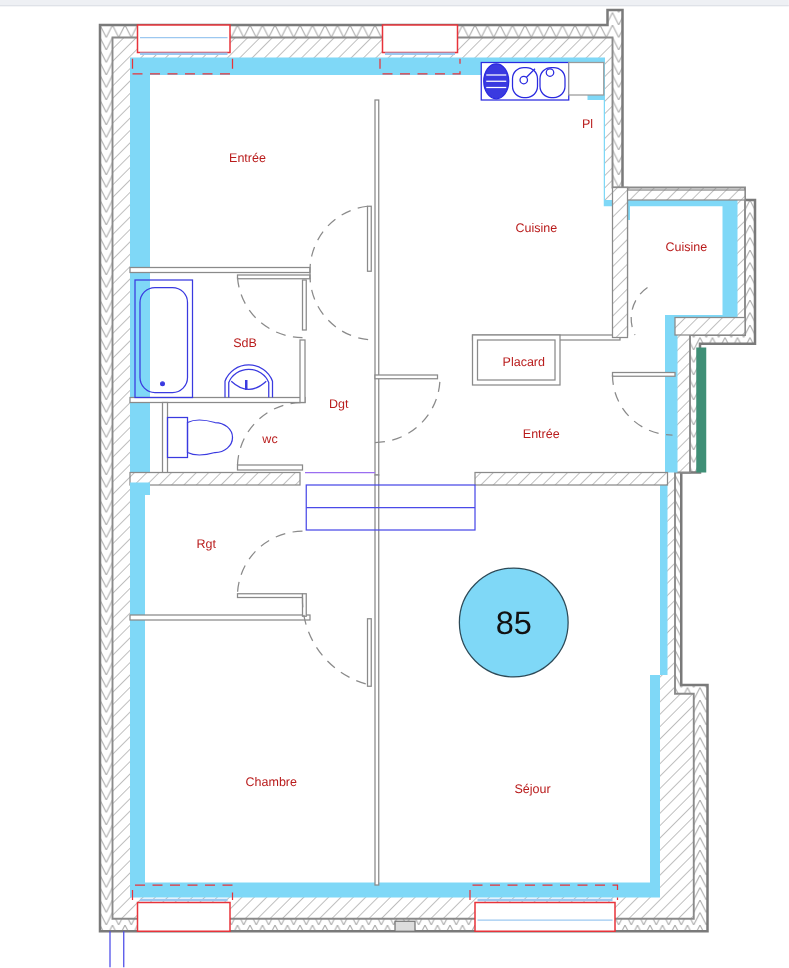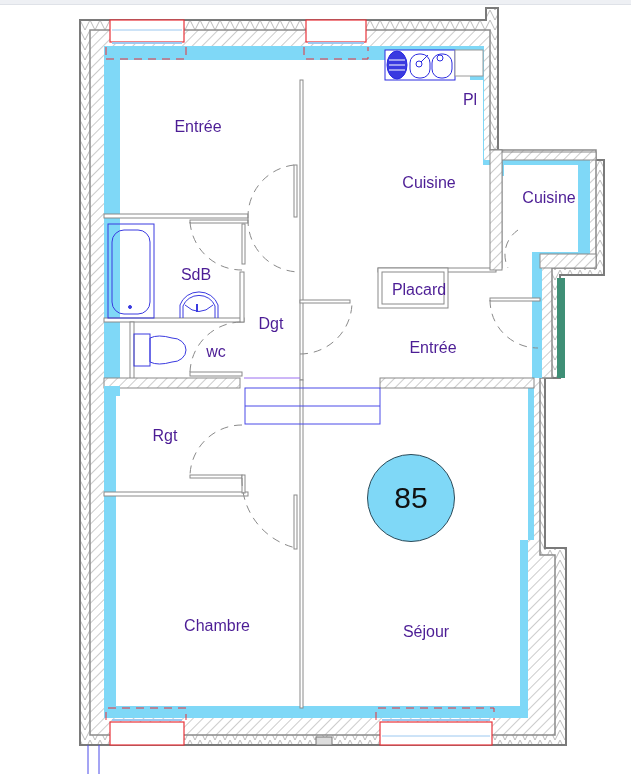--- a/index.html
+++ b/index.html
@@ -1,20 +1,20 @@
 <!DOCTYPE html>
 <html><head>
 <meta charset="utf-8">
 <style>
   html, body { margin: 0; padding: 0; background: #ffffff; }
   body { width: 631px; height: 774px; position: relative; overflow: hidden; font-family: "Liberation Sans", sans-serif; }
   .topbar { position: absolute; left: 0; top: 0; width: 631px; height: 4px; background: #eef0f4; border-bottom: 1px solid #dfe2e8; }
   svg.plan { position: absolute; left: 0; top: 0; }
-  .room-label { position: absolute; font-size: 16px; color: #4c1d95; white-space: nowrap; transform: translate(-50%, -50%); }
-  .badge { position: absolute; left: 367px; top: 454px; width: 88px; height: 88px; border-radius: 50%; background: #7fd8f7; border: 1px solid #2c4a58; display: flex; align-items: center; justify-content: center; font-size: 30px; color: #111; box-sizing: border-box; }
+  .room-label { position: absolute; font-size: 10px; color: #b91c1c; white-space: nowrap; transform: translate(-50%, -50%); }
+  .badge { position: absolute; left: 367px; top: 454px; width: 88px; height: 88px; border-radius: 50%; background: #7fd8f7; border: 1px solid #2c4a58; display: flex; align-items: center; justify-content: center; font-size: 26px; color: #111; box-sizing: border-box; }
 </style>
 </head>
 <body>
 
 <div class="topbar"></div>
 
 <svg class="plan" width="631" height="774" viewBox="0 0 631 774">
   <defs>
     <pattern id="hatch" patternUnits="userSpaceOnUse" width="7" height="7" patternTransform="rotate(45)">
       <rect width="7" height="7" fill="#ffffff"></rect>

